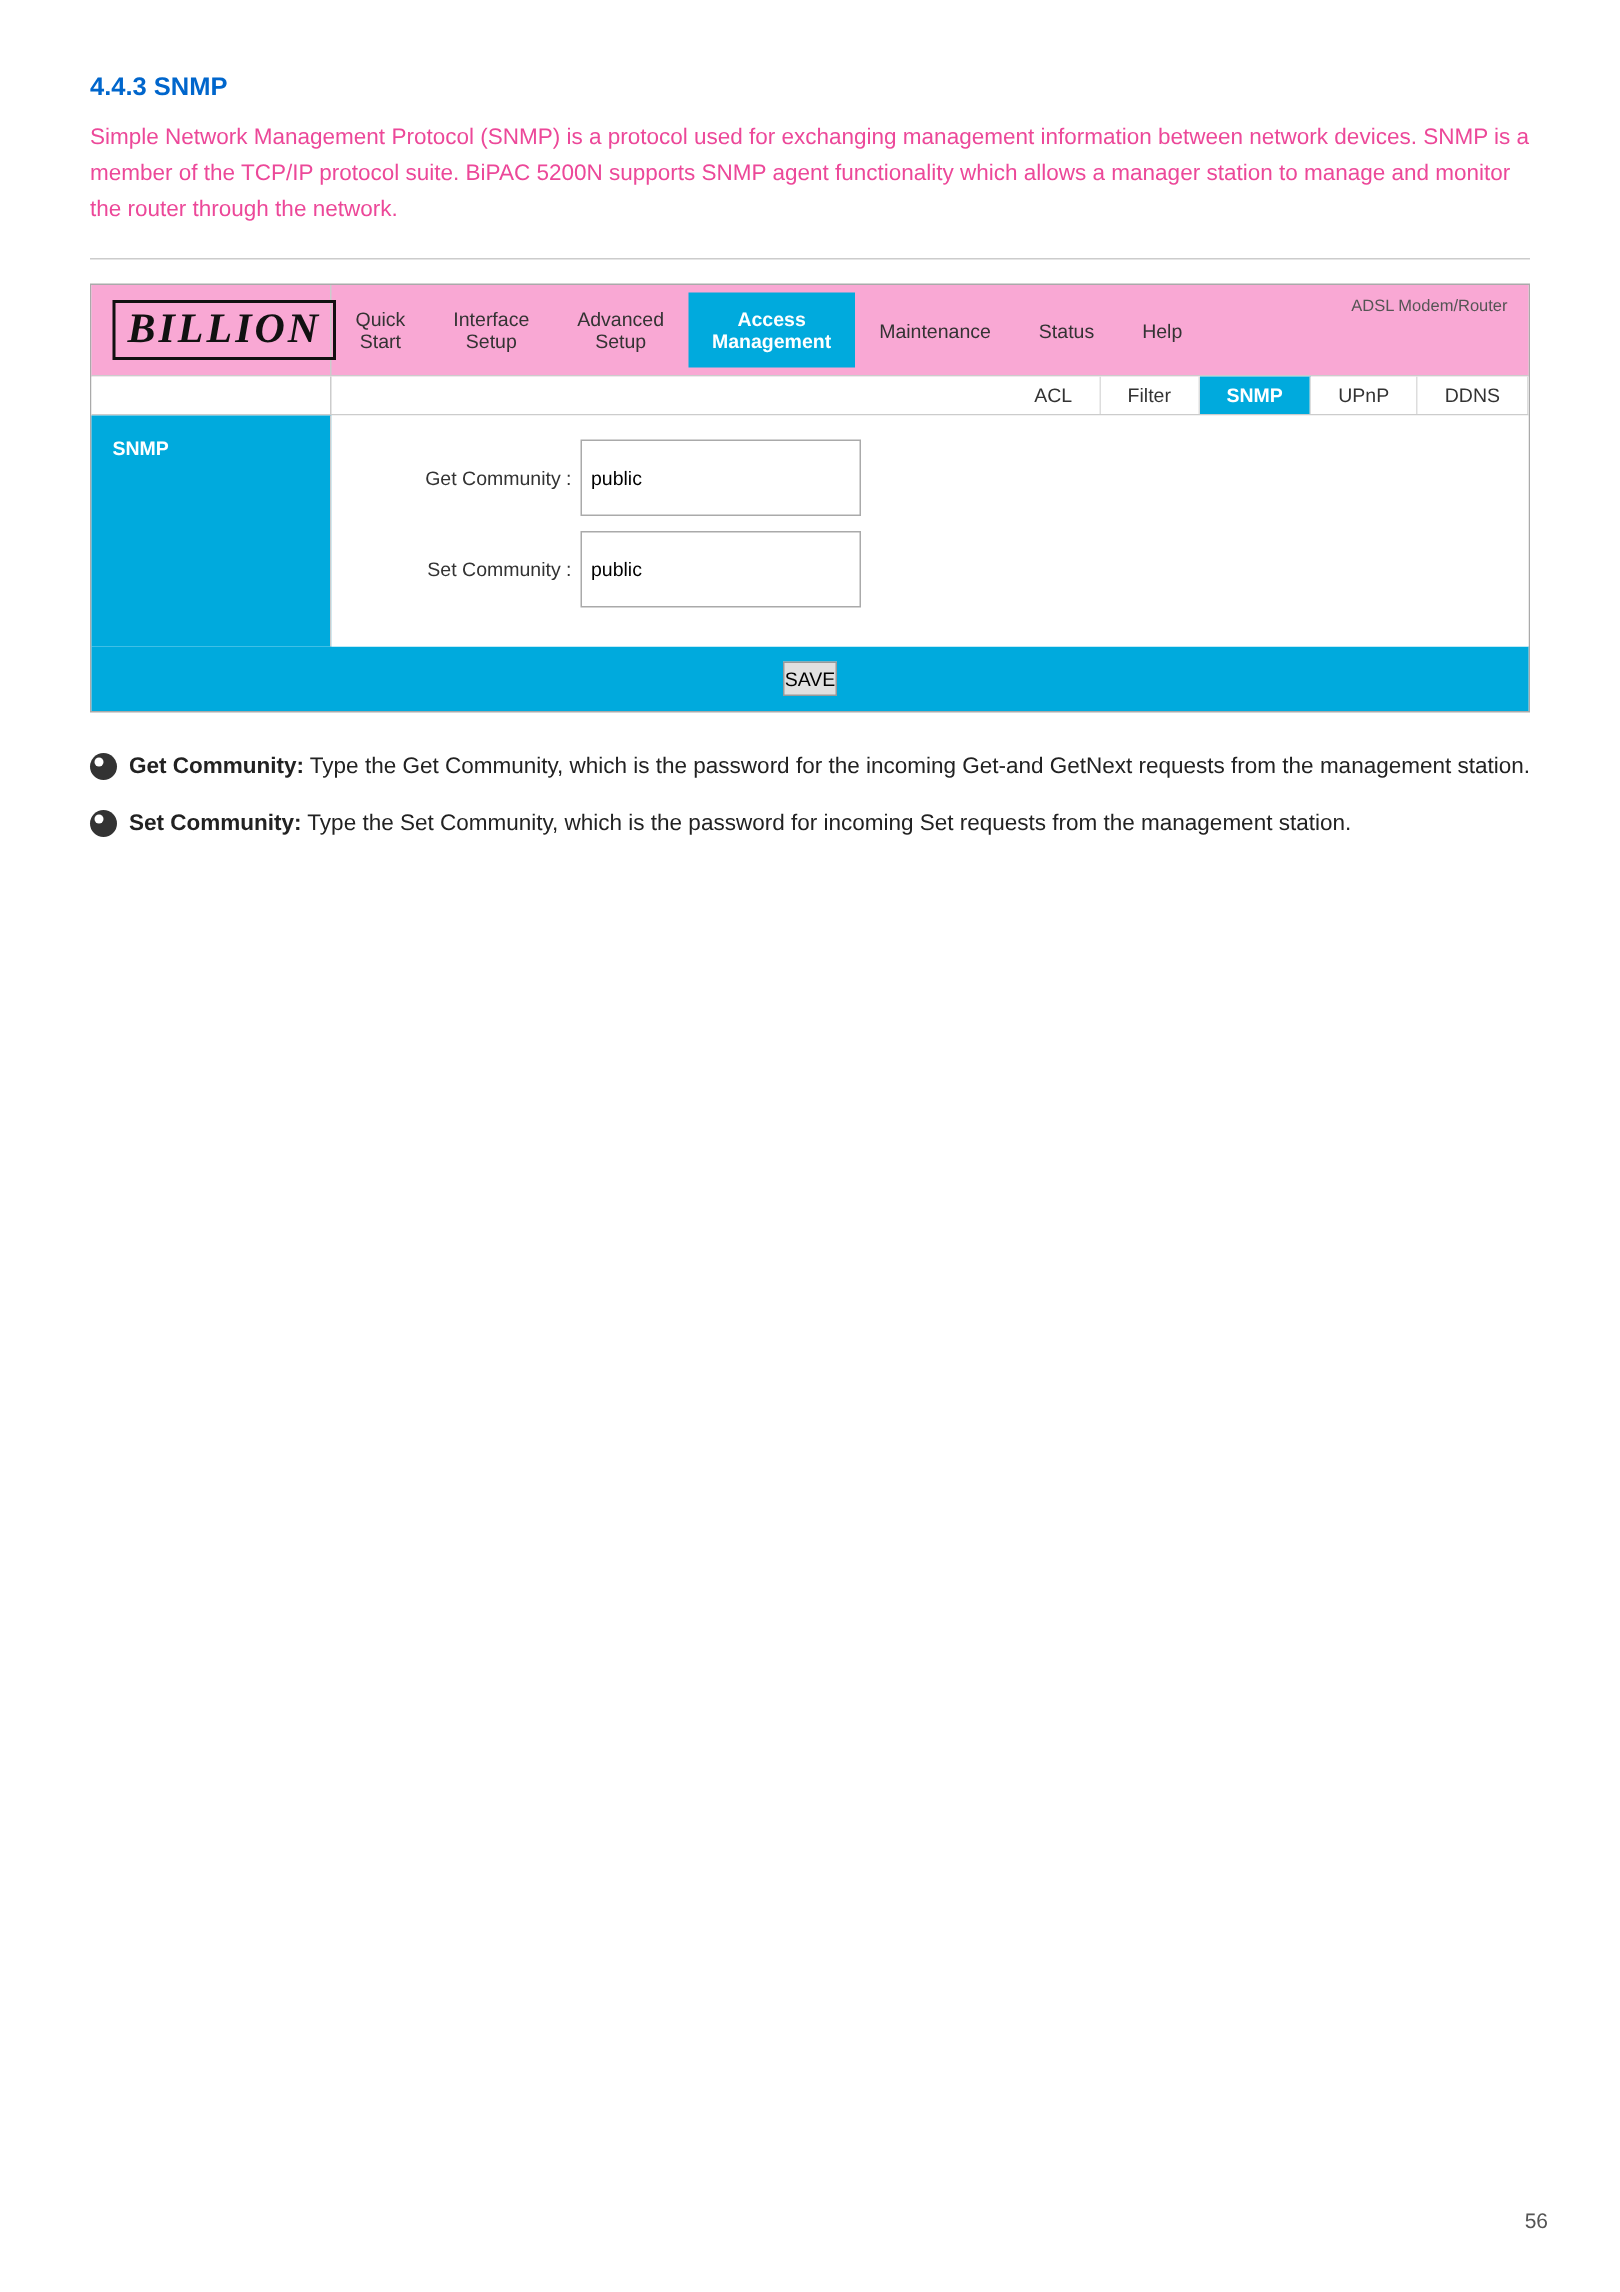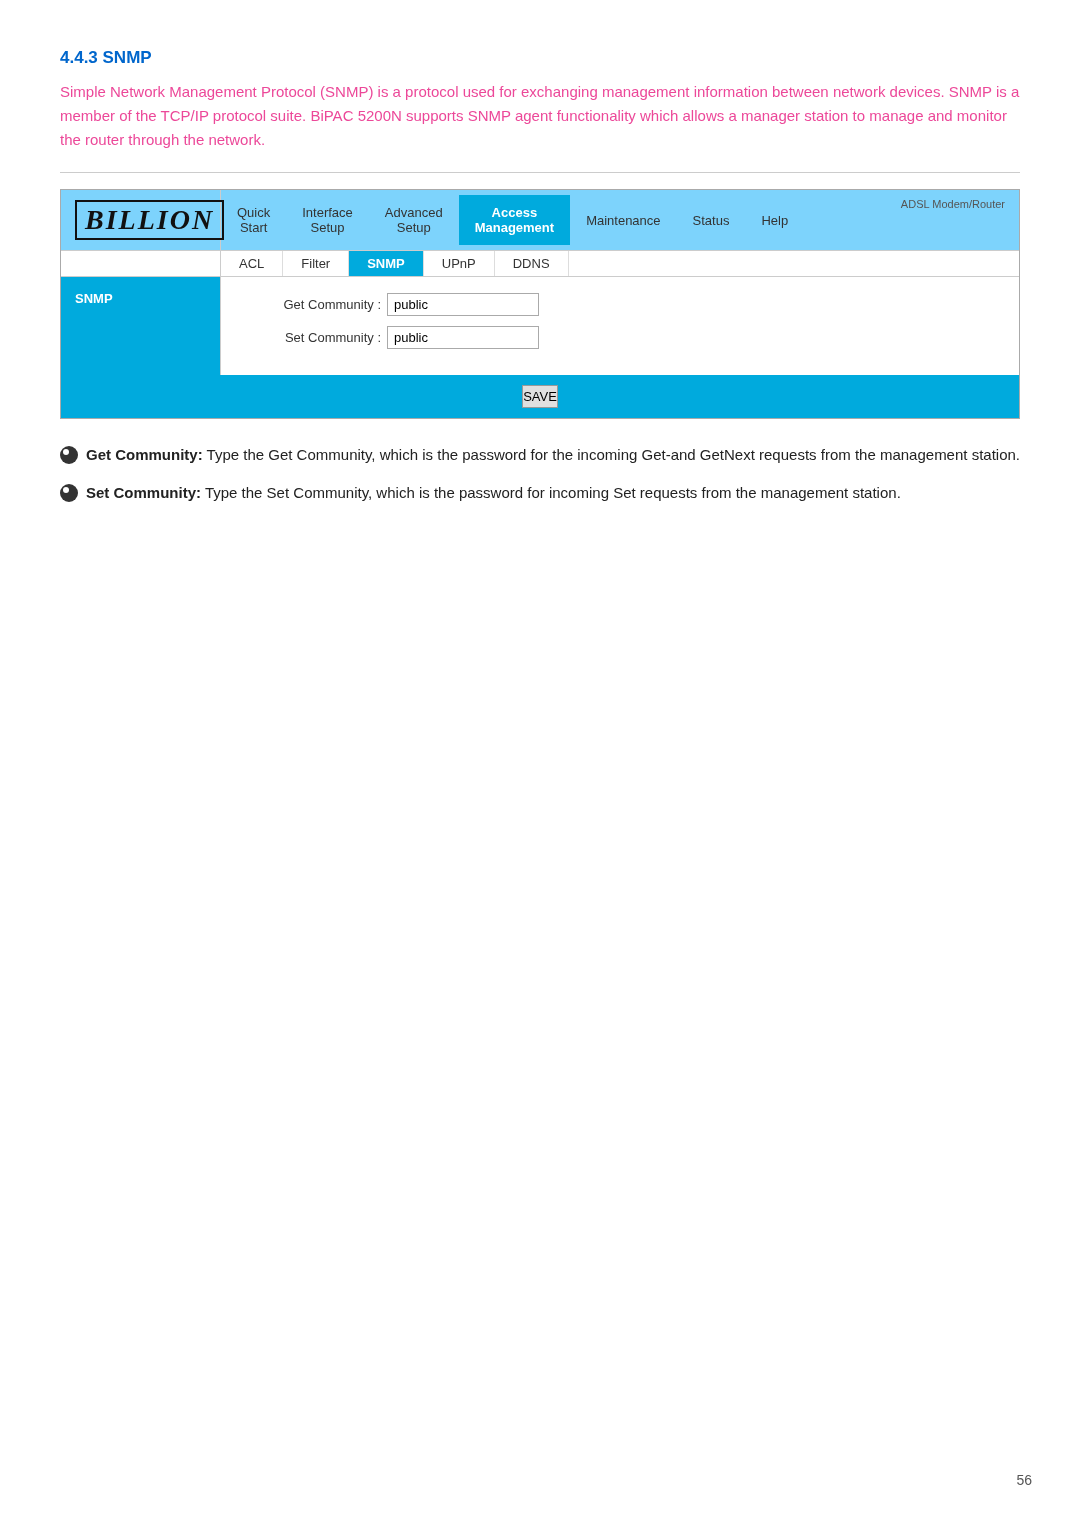--- a/index.html
+++ b/index.html
@@ -30,21 +30,21 @@
     .router-panel {
       border: 1px solid #aaa;
       width: 100%;
       margin-bottom: 24px;
     }
 
     
     .router-header {
       display: flex;
       align-items: stretch;
-      background: #7dd3fc;
+      background: #f9a8d4;
       border-bottom: 1px solid #ccc;
     }
 
     .logo-cell {
       width: 160px;
       padding: 10px 14px;
       display: flex;
       align-items: center;
       border-right: 1px solid #ccc;
     }
@@ -100,20 +100,21 @@
 
     .sub-nav-spacer {
       width: 160px;
       border-right: 1px solid #ccc;
     }
 
     .sub-tabs {
       display: flex;
       flex: 1;
       align-items: center;
+      justify-content: flex-end;
     }
 
     .sub-tab {
       padding: 5px 18px;
       font-size: 13px;
       color: #333;
       cursor: pointer;
       border-right: 1px solid #ddd;
     }
 
@@ -158,23 +159,23 @@
     .form-label {
       font-size: 13px;
       color: #333;
       width: 140px;
       text-align: right;
       margin-right: 6px;
     }
 
     .form-input {
       border: 1px solid #aaa;
-      padding: 3px 6px;
-      font-size: 13px;
-      width: 152px;
+      padding: 17px 6px;
+      font-size: 13px;
+      width: 187px;
     }
 
     
     .save-bar {
       background: #00aadd;
       padding: 10px;
       text-align: center;
     }
 
     .save-button {

